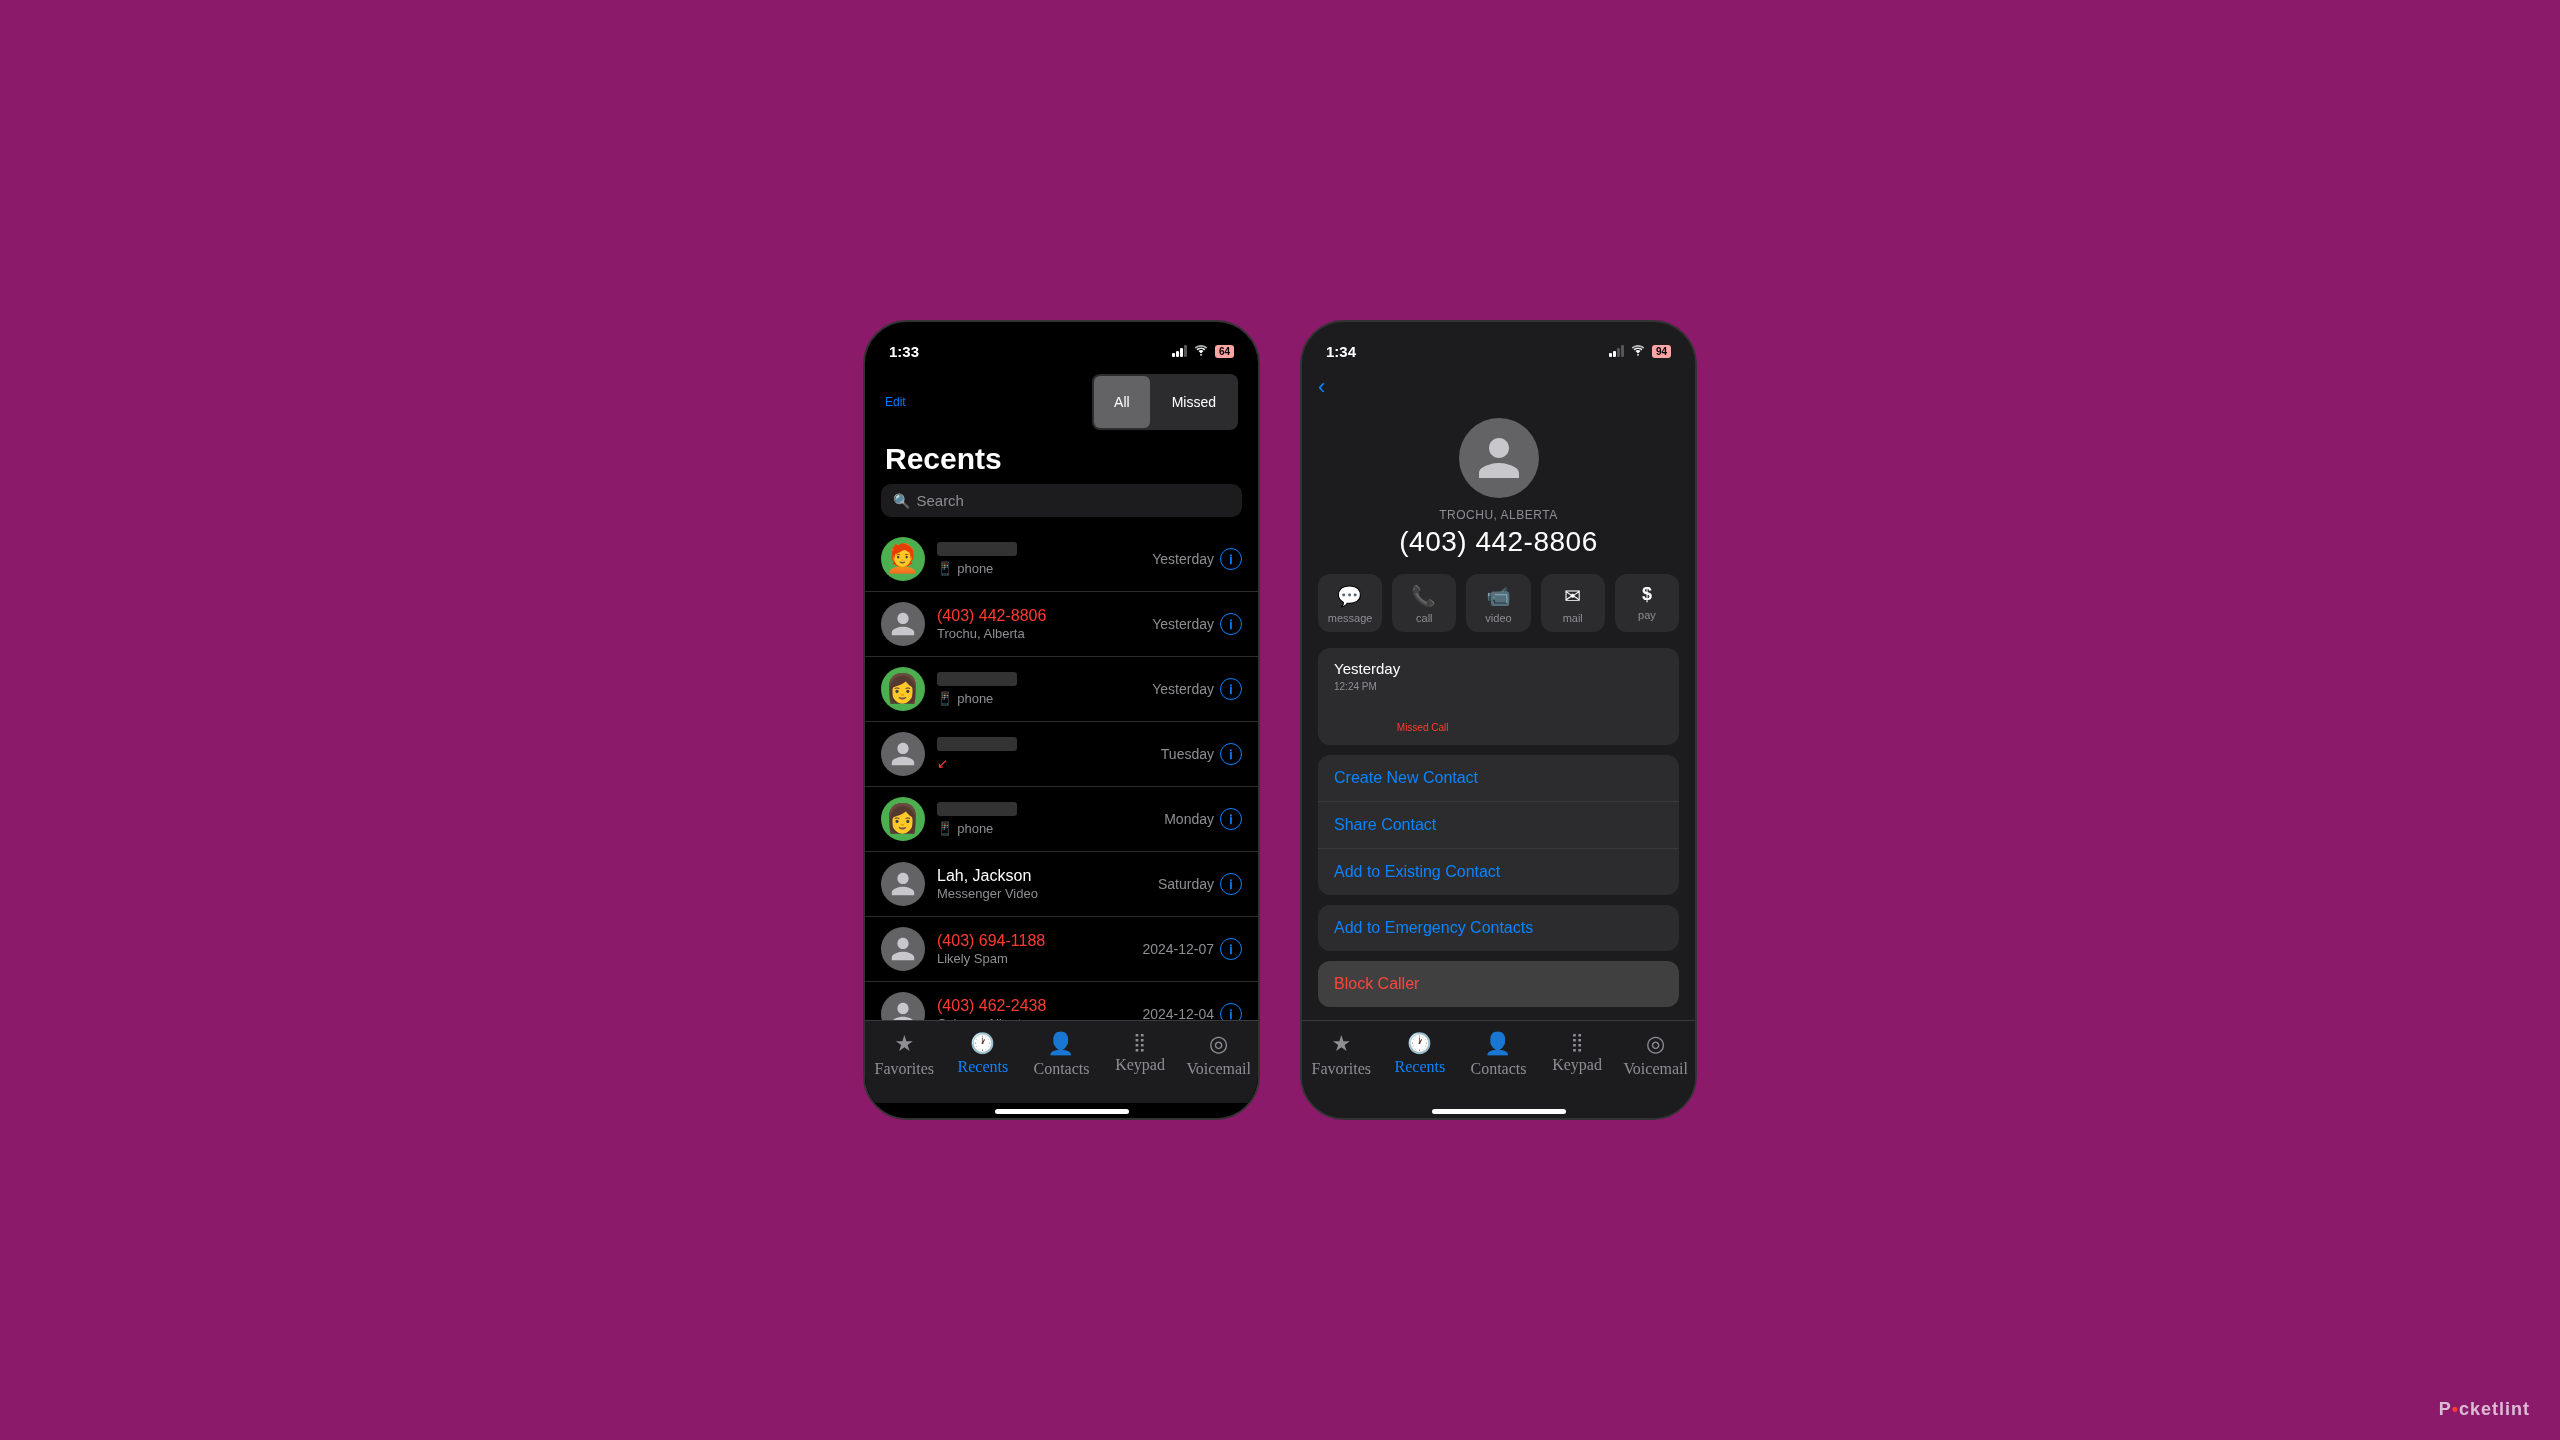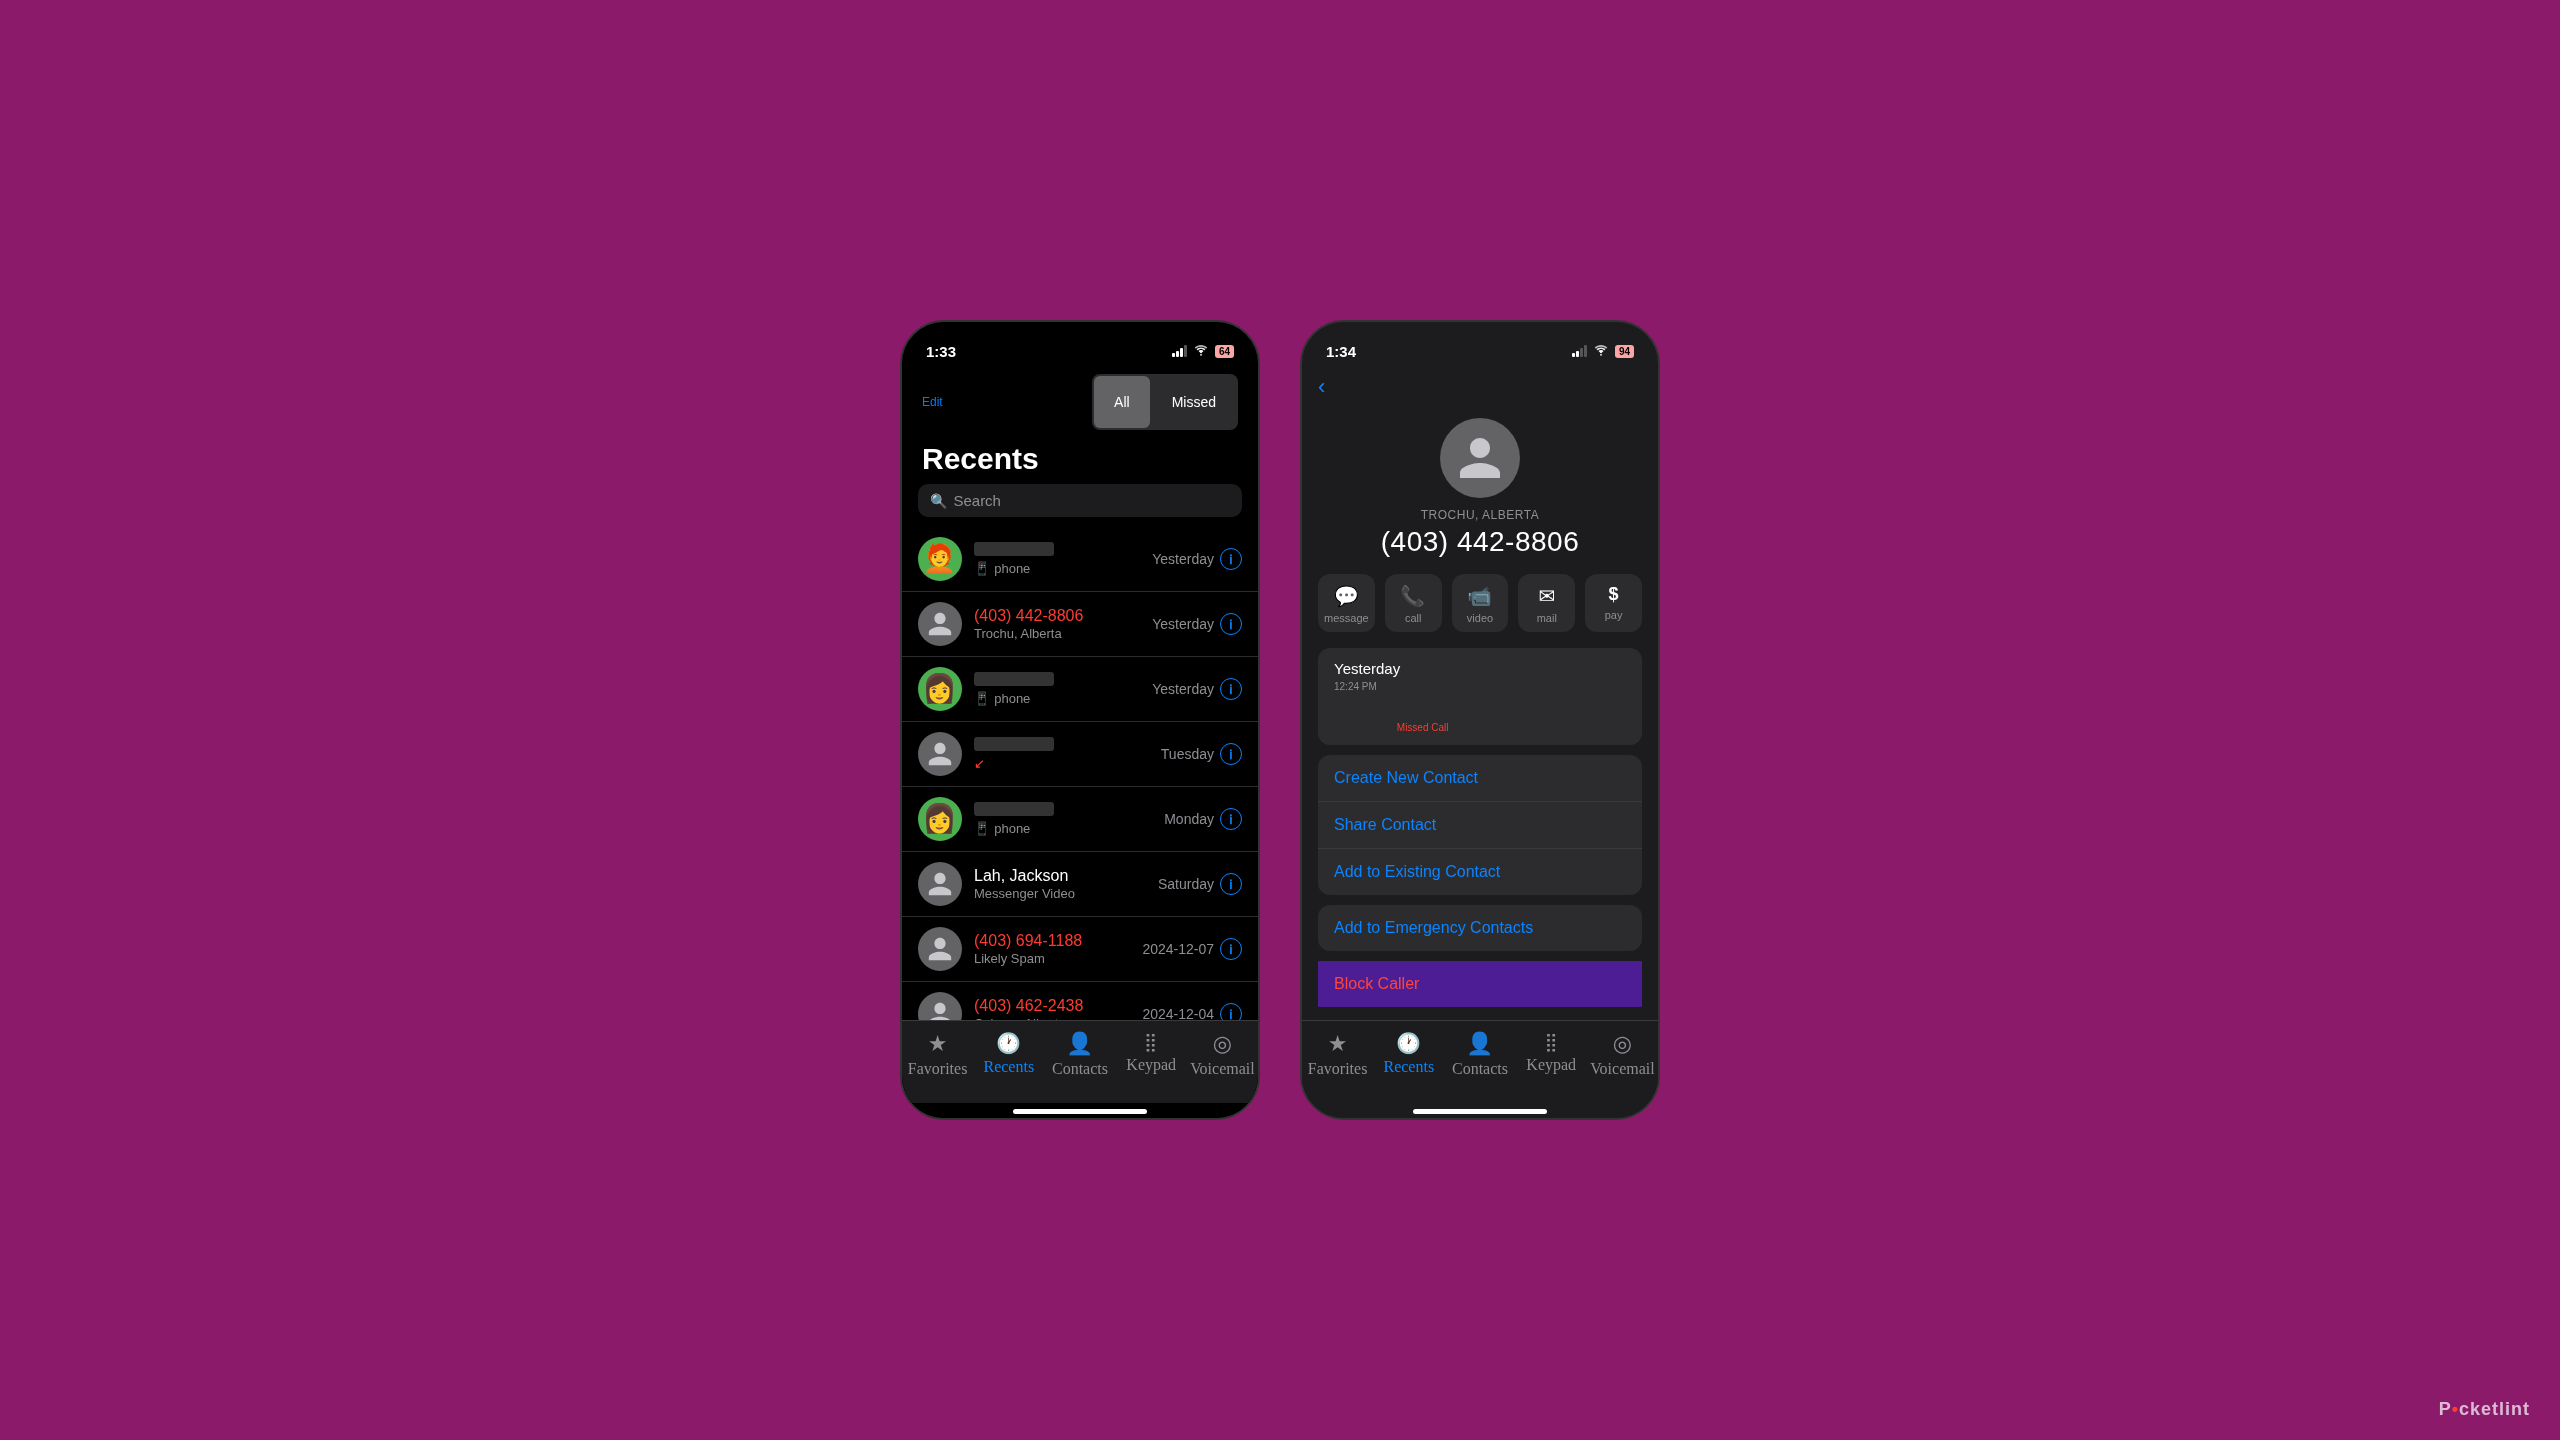--- a/index.html
+++ b/index.html
@@ -13,21 +13,21 @@
       font-family: -apple-system, BlinkMacSystemFont, 'SF Pro Text', 'Helvetica Neue', sans-serif;
       overflow: hidden;
     }
     .phones-container {
       display: flex;
       gap: 40px;
       align-items: flex-start;
     }
     
     .phone {
-      width: 360px;
+      width: 397px;
       height: 800px;
       background: #000;
       border-radius: 44px;
       overflow: hidden;
       position: relative;
       border: 2px solid #333;
       display: flex;
       flex-direction: column;
     }
     
@@ -371,22 +371,22 @@
     }
     .option-item.danger {
       color: #FF453A;
     }
     .emergency-section {
       background: #2C2C2E;
       border-radius: 12px;
       margin: 0 16px 10px;
     }
     .block-section {
-      background: #4c1d95;
-      border-radius: 1px;
+      background: #404040;
+      border-radius: 12px;
       margin: 0 16px 10px;
     }
     
     .emoji-avatar {
       font-size: 28px;
       line-height: 1;
     }
     
     .watermark {
       position: absolute;

